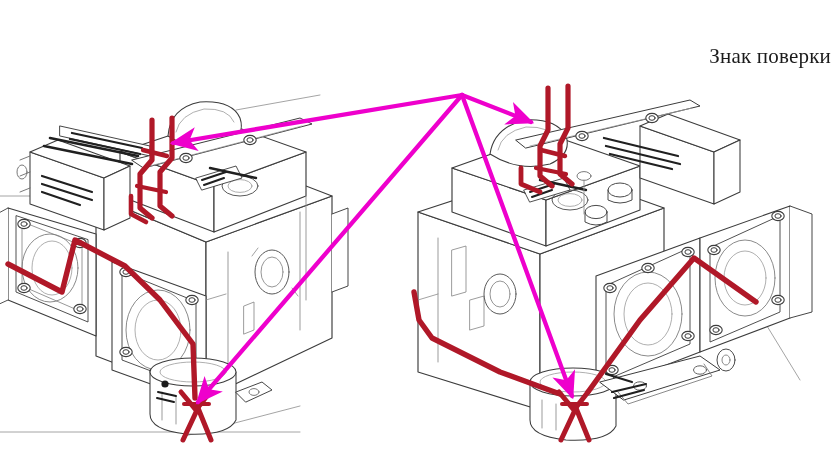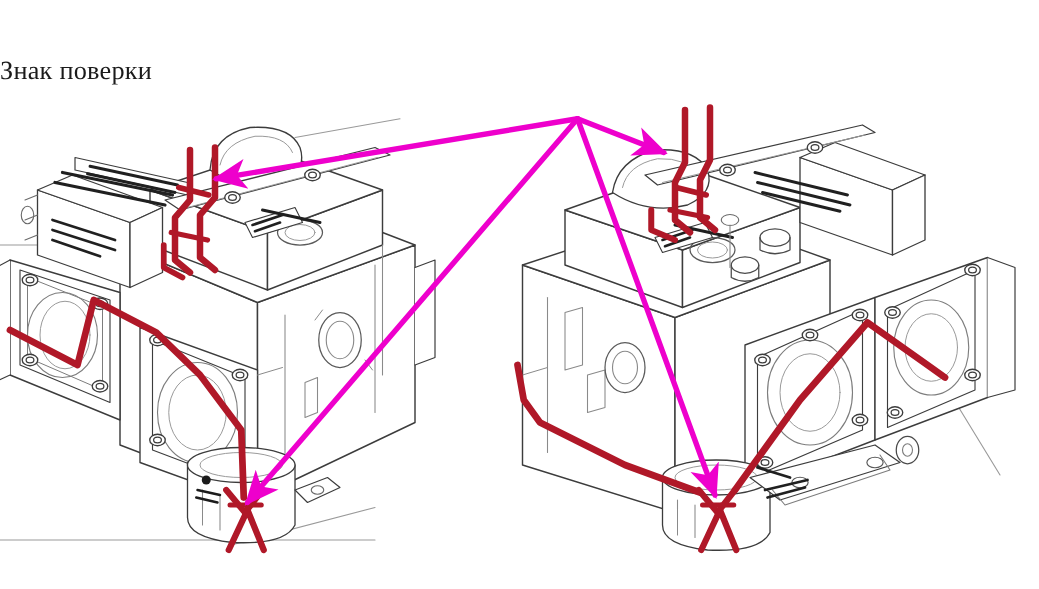--- a/index.html
+++ b/index.html
@@ -13,21 +13,21 @@
     height: 471px;
     background: #ffffff;
     overflow: hidden;
     font-family: "Liberation Serif", serif;
   }
   #title-label {
     position: absolute;
     left: 0;
     top: 44px;
     width: 831px;
-    text-align: left;
+    text-align: right;
     font-family: "Liberation Serif", serif;
     font-size: 21px;
     color: #1b1b1b;
     letter-spacing: 0.2px;
     white-space: nowrap;
   }
   .svg-layer {
     position: absolute;
     left: 0;
     top: 0;

